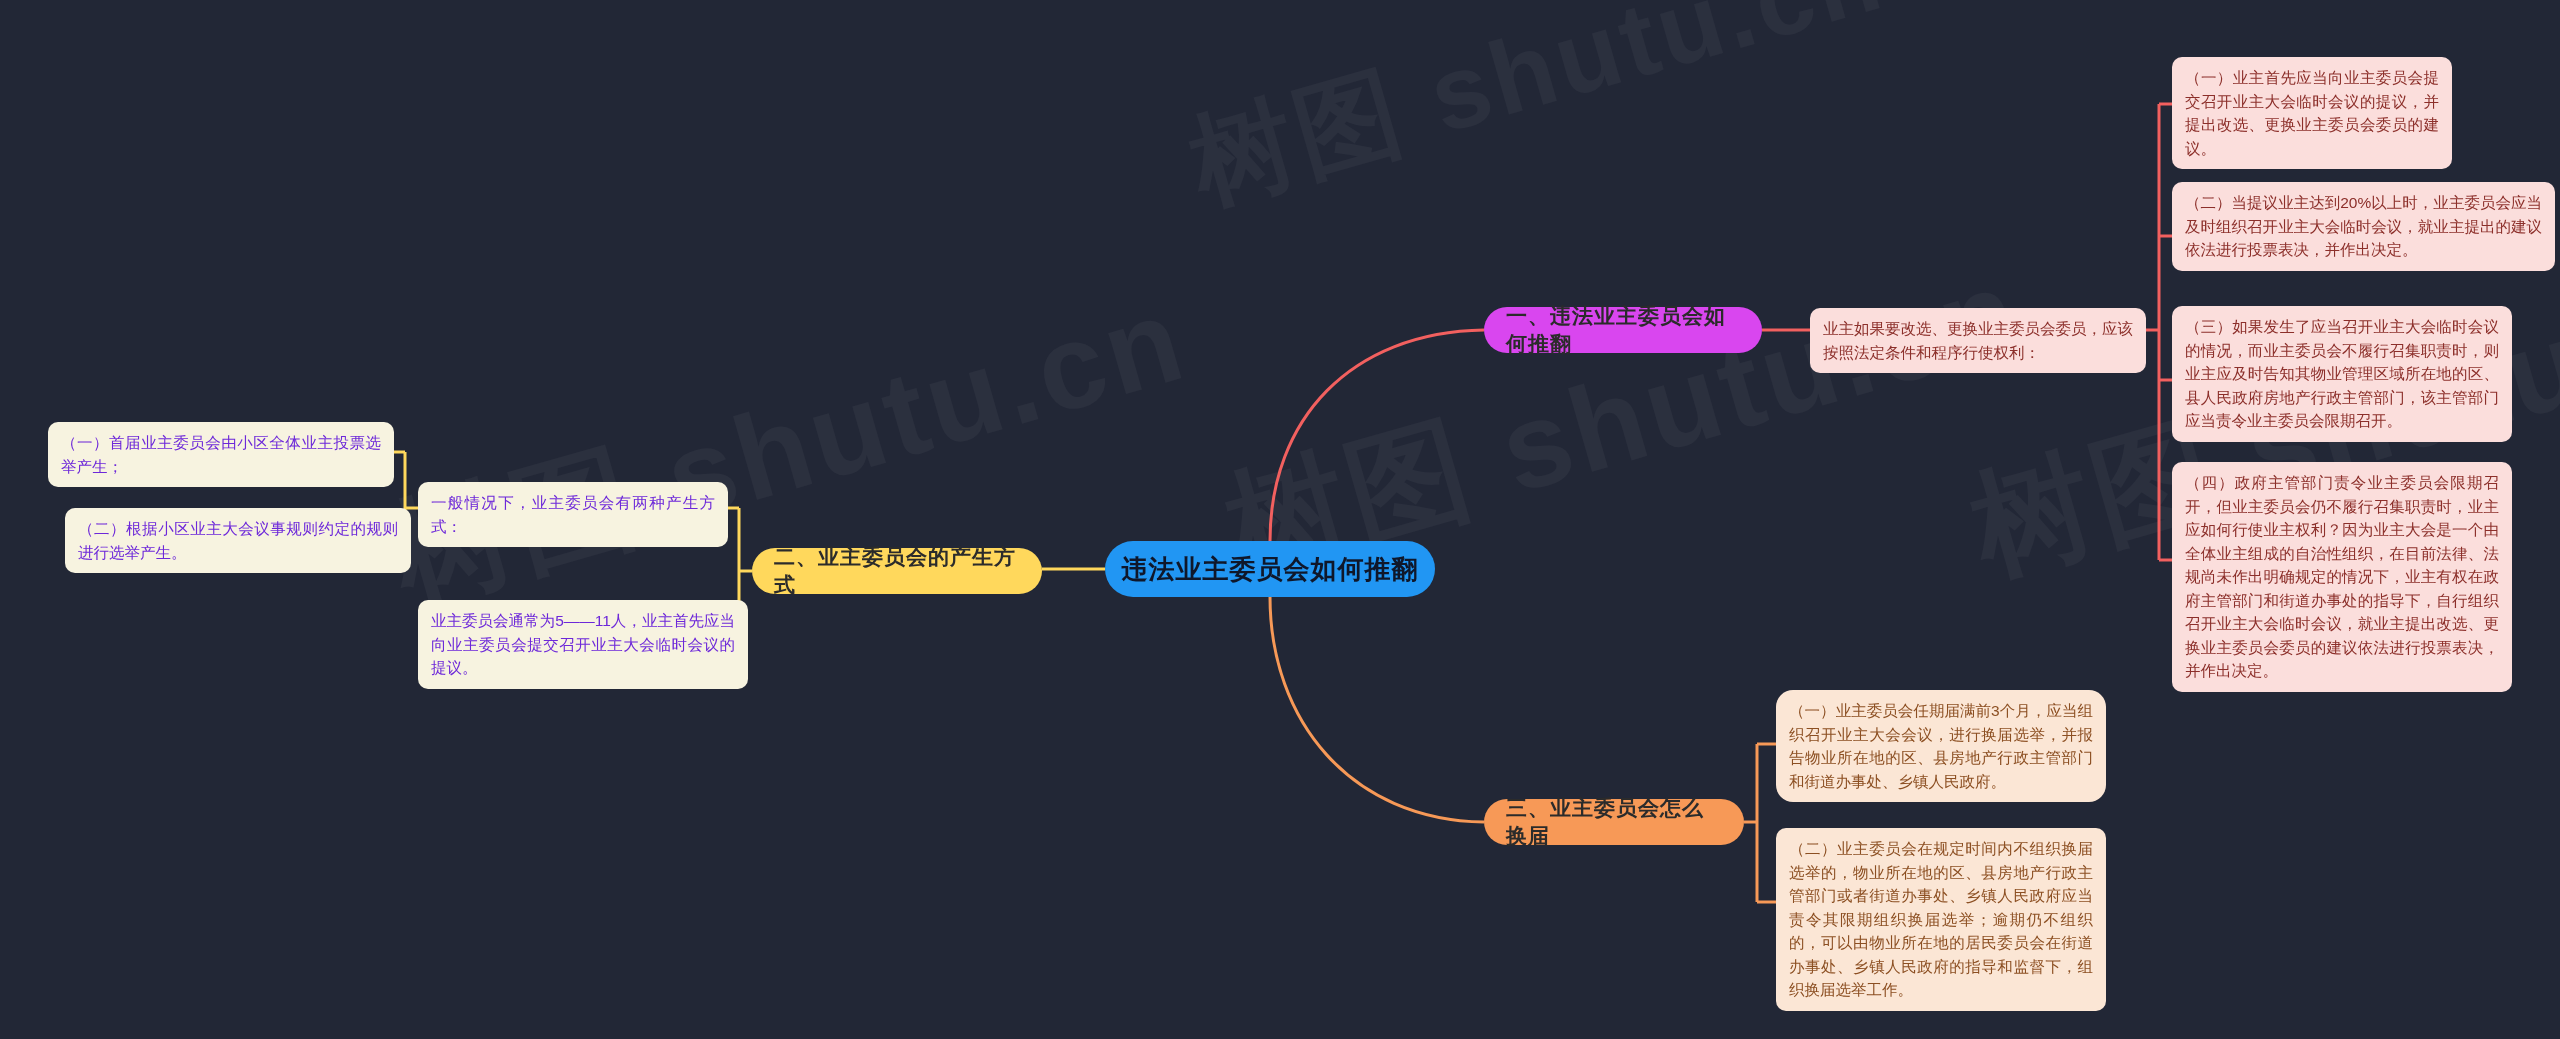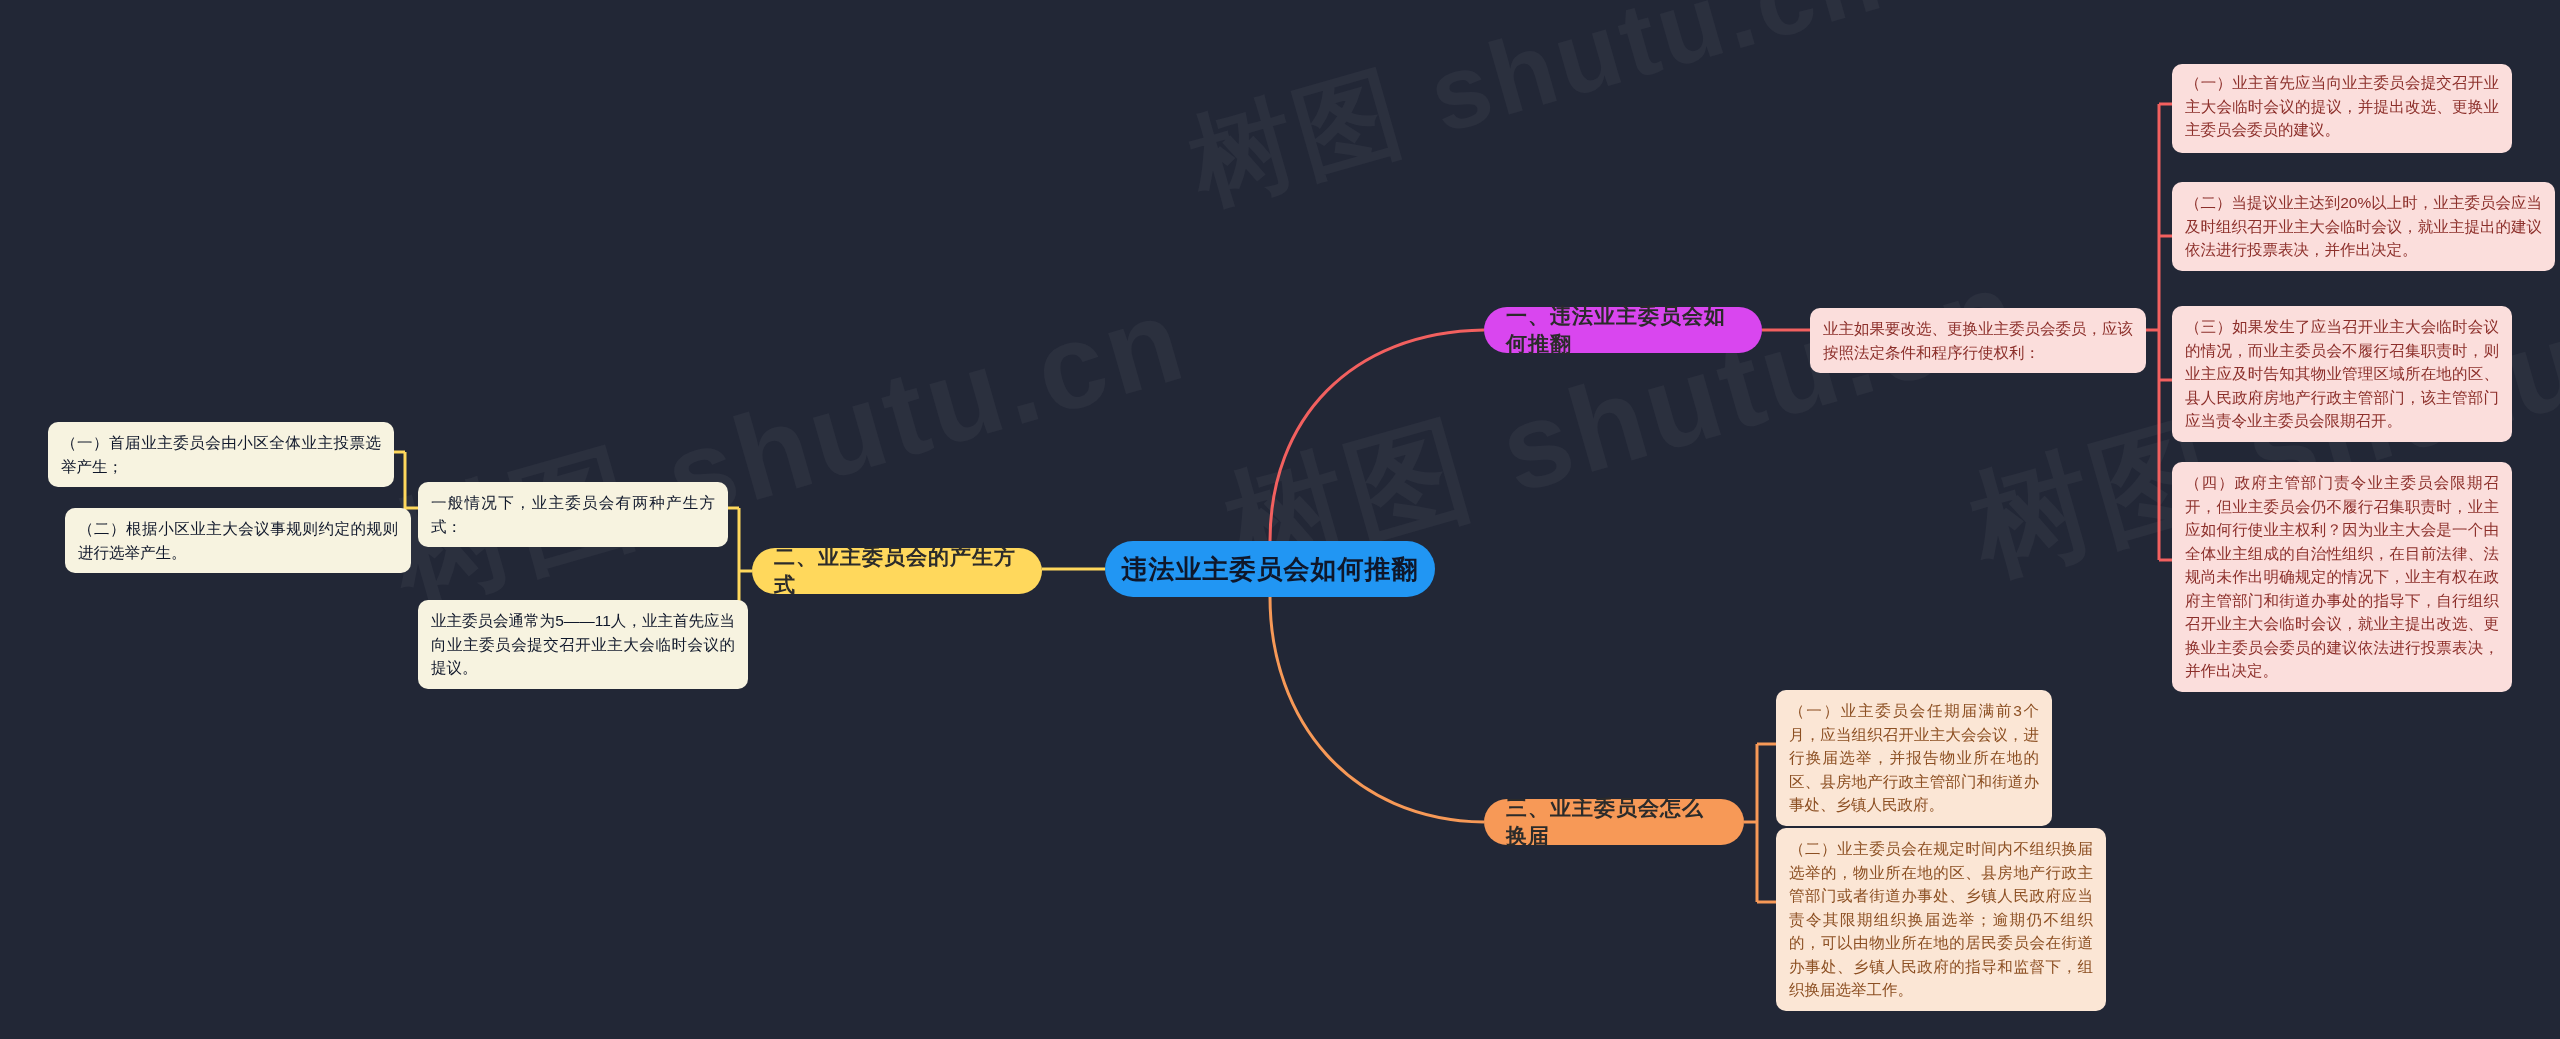--- a/index.html
+++ b/index.html
@@ -79,38 +79,38 @@
 
   .leaf {
     border-radius: 10px;
     font-size: 15.5px;
     line-height: 1.52;
     padding: 9px 13px 9px 13px;
     text-align: justify;
     display: block;
   }
   .leaf.red   { background: #fbdedc; color: #8c2f2a; }
-  .leaf.yellow{ background: #f7f3e0; color: #0f172a; }
+  .leaf.yellow{ background: #f7f3e0; color: #6d28d9; }
   .leaf.orange{ background: #fbe6d5; color: #8c4f22; }
 
   
   .sub-red-main { left: 1810px; top: 308px; width: 336px; }
-  .d-red-1 { left: 2172px; top: 64px;  width: 340px; font-family: Liberation Mono, monospace; }
+  .d-red-1 { left: 2172px; top: 57px;  width: 280px; }
   .d-red-2 { left: 2172px; top: 182px; width: 383px; }
   .d-red-3 { left: 2172px; top: 306px; width: 340px; }
   .d-red-4 { left: 2172px; top: 462px; width: 340px; }
 
   
   .y-main  { left: 418px; top: 482px;  width: 310px; }
   .y-sub-1 { left: 48px;  top: 422px;  width: 346px; }
   .y-sub-2 { left: 65px;  top: 508px;  width: 346px; }
   .y-main2 { left: 418px; top: 600px;  width: 330px; }
 
   
-  .o-1 { left: 1776px; top: 690px; width: 276px; }
+  .o-1 { left: 1776px; top: 690px; width: 330px; border-radius: 17px; }
   .o-2 { left: 1776px; top: 828px; width: 330px; }
 </style>
 </head>
 <body>
 
 <div id="stage">
 
   <div class="wm wm-a">树图 shutu.cn</div>
   <div class="wm wm-b">树图 shutu.cn</div>
   <div class="wm wm-c">树图 shutu.cn</div>

